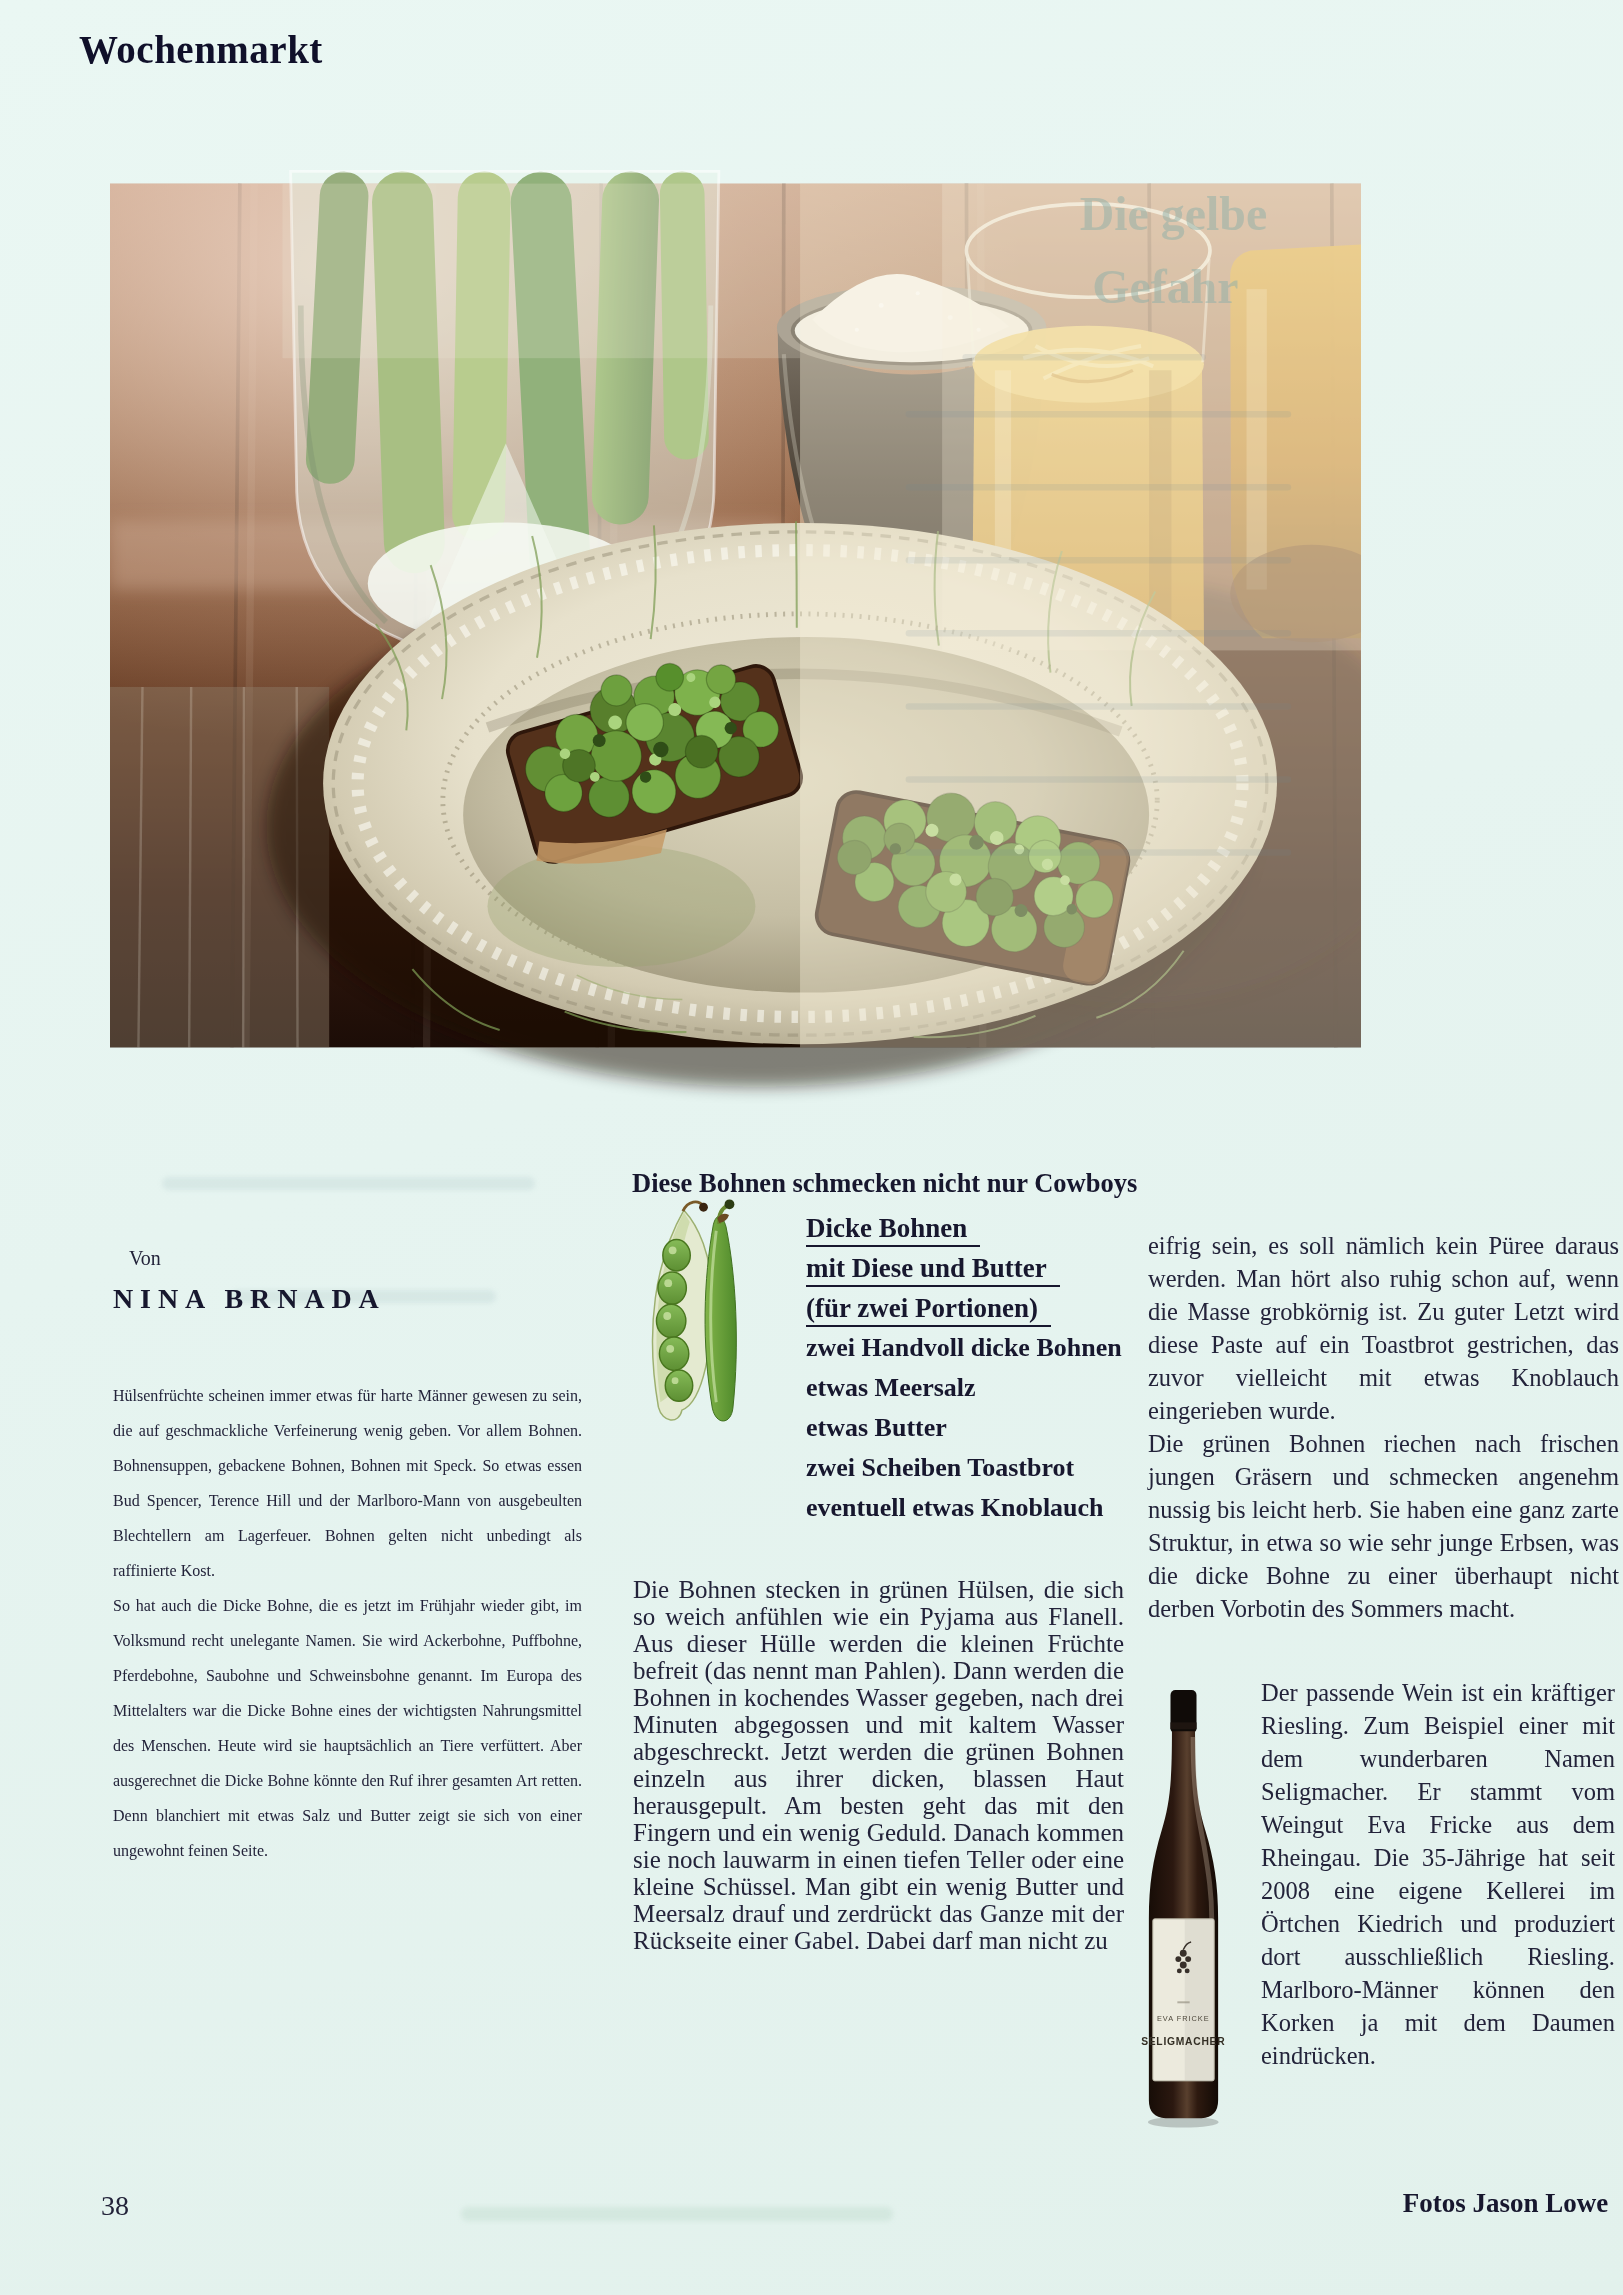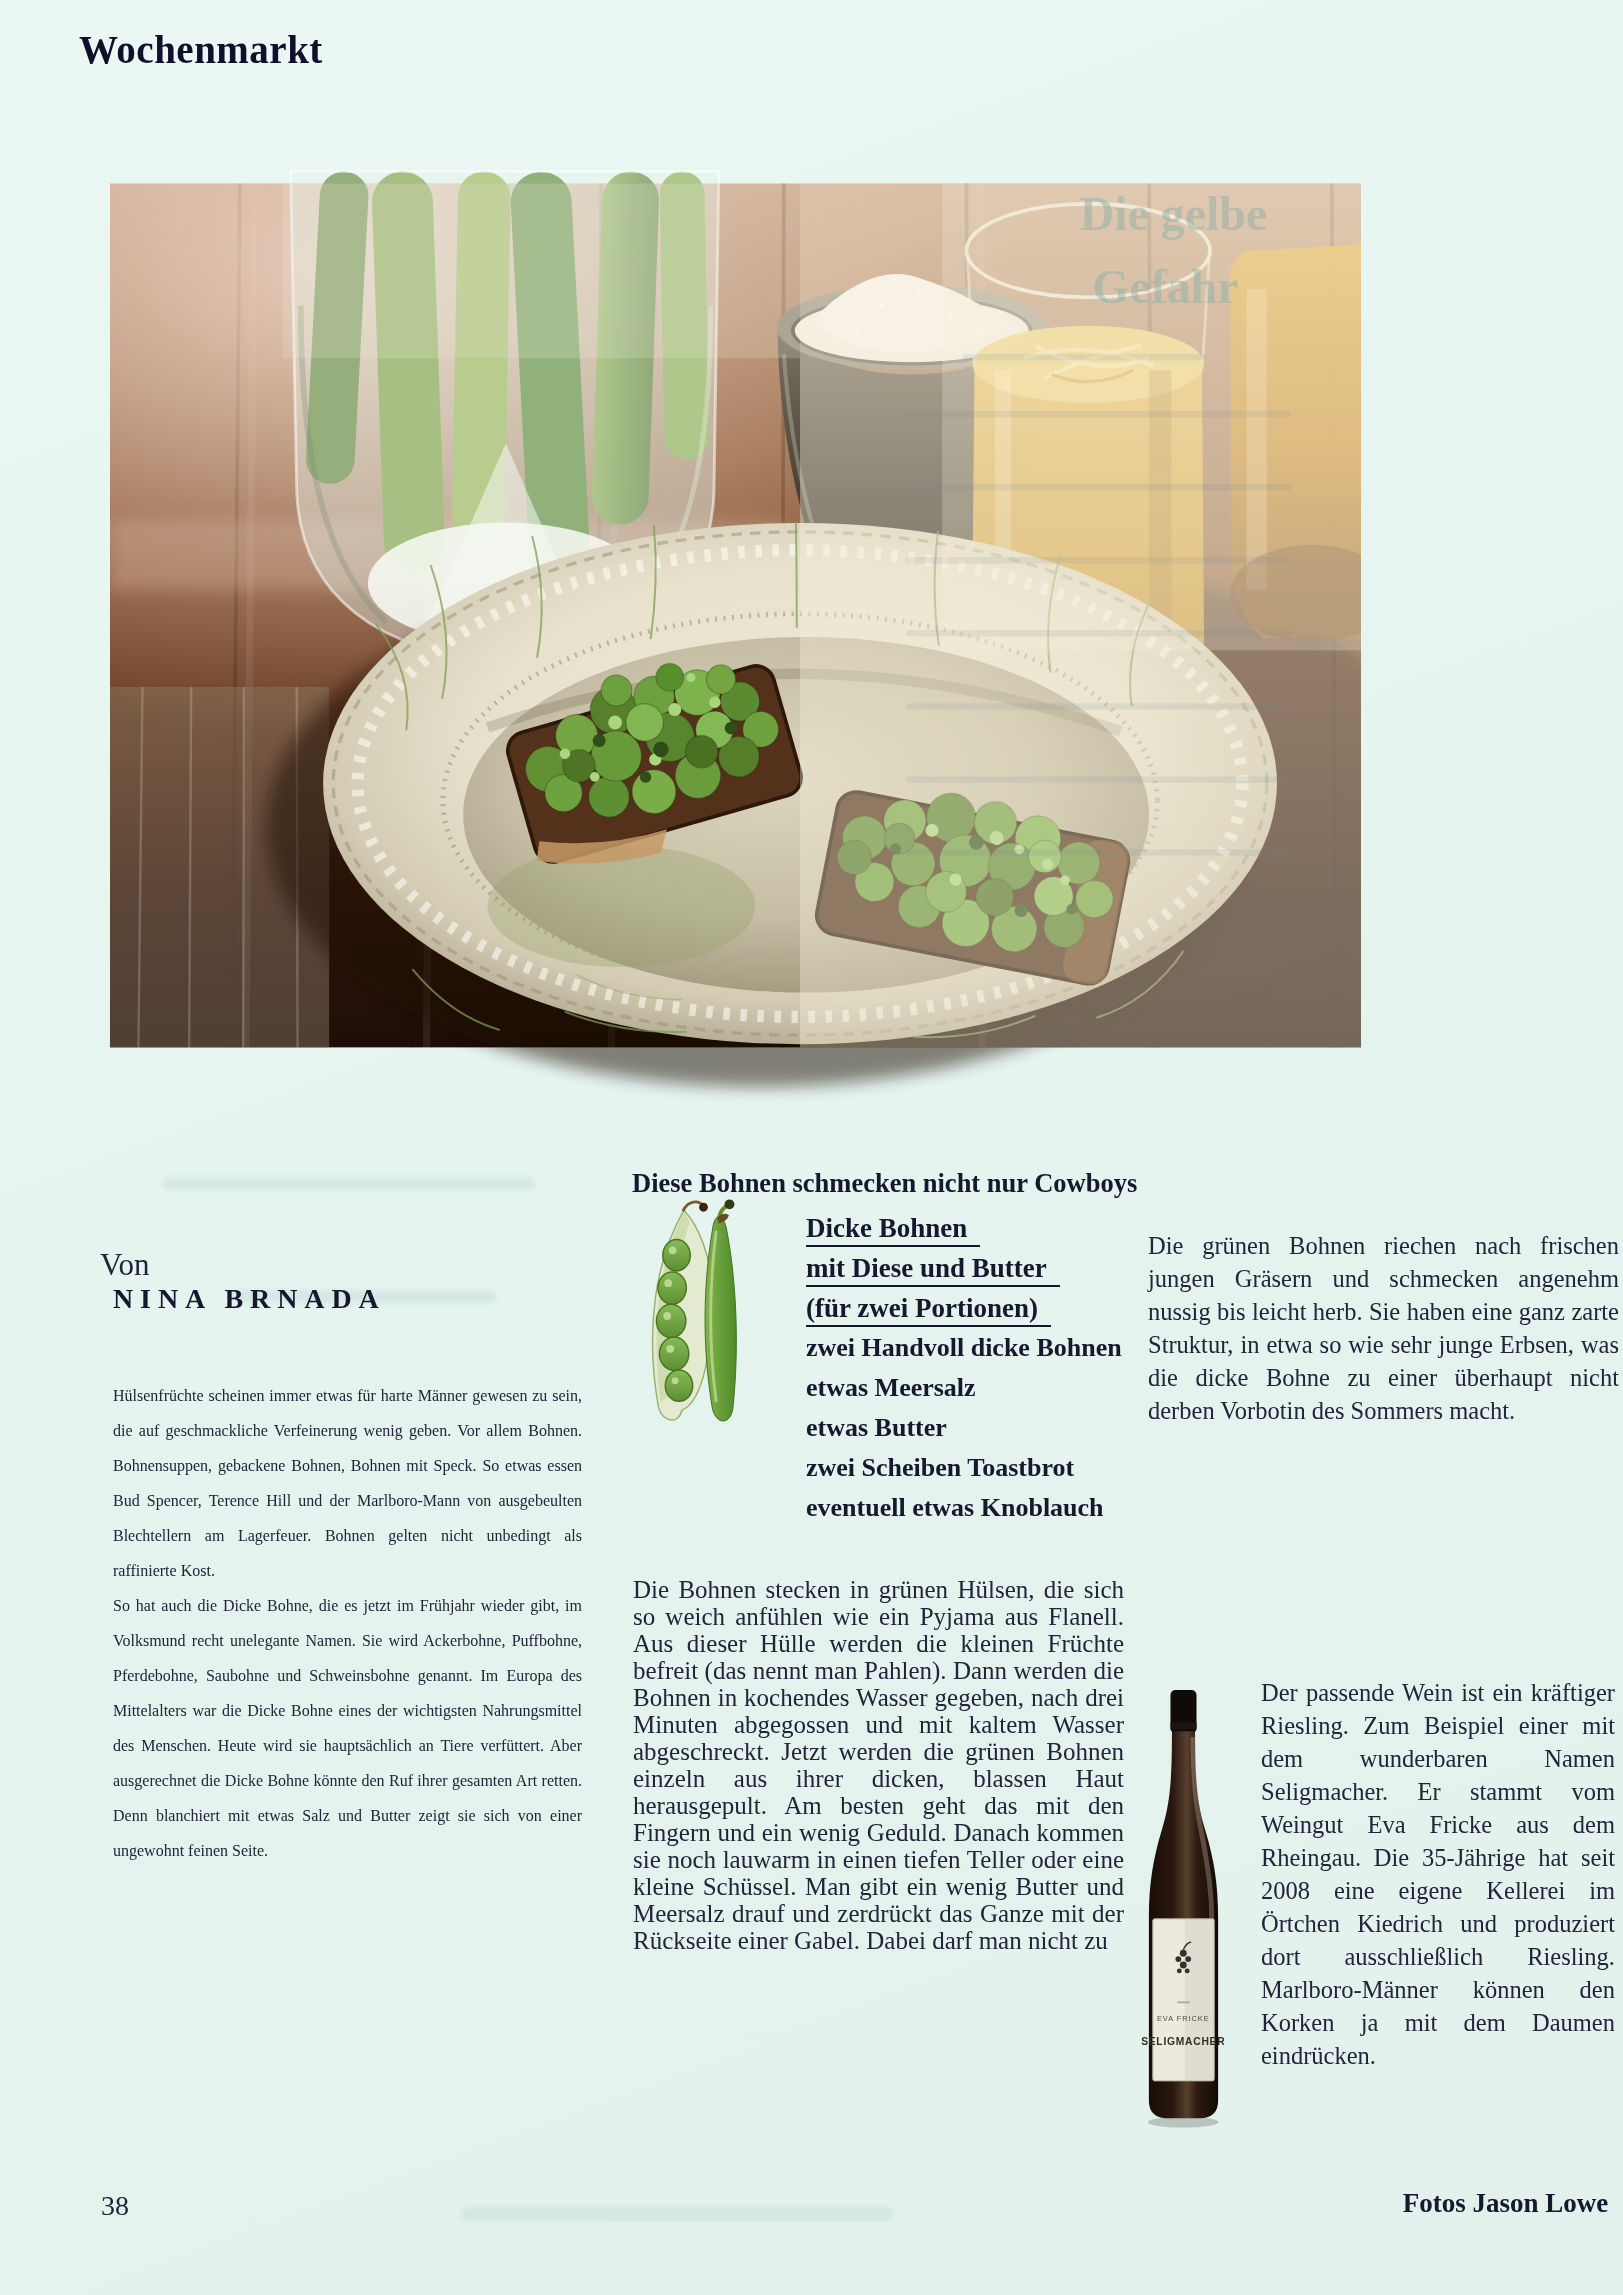--- a/index.html
+++ b/index.html
@@ -26,21 +26,21 @@
   }
   
   .photo{left:110px;top:93px;width:1251px;height:1045px;}
   .photo svg{display:block;width:100%;height:100%;}
   
   .caption{
     left:632px;top:1168px;width:589px;
     font-size:26.5px;font-weight:bold;color:#17172e;white-space:nowrap;
   }
   
-  .byline{left:100px;top:1247px;font-size:31px;color:#23233a;}
+  .byline{left:129px;top:1247px;font-size:20px;color:#23233a;}
   .author{left:113px;top:1283px;font-size:28px;font-weight:bold;letter-spacing:6.9px;color:#17172e;white-space:nowrap;}
   
   .textblock p{margin:0;text-align:justify;}
   .col1{left:113px;top:1358px;width:469px;font-size:16px;line-height:35px;margin-top:20px;}
   .col2{left:633px;top:1576px;width:491px;font-size:25px;line-height:27px;}
   .col3{left:1148px;top:1229px;width:471px;font-size:24.5px;line-height:33px;}
   .winewrap{left:1261px;top:1676px;width:354px;font-size:24.5px;line-height:33px;}
   
   .recipe{left:806px;top:1208px;width:334px;}
   .recipe-title{
@@ -404,20 +404,21 @@
     <div class="recipe-ing">etwas Butter</div>
     <div class="recipe-ing">zwei Scheiben Toastbrot</div>
     <div class="recipe-ing">eventuell etwas Knoblauch</div>
   </div>
 
   <div class="abs textblock col2">
     <p>Die Bohnen stecken in grünen Hülsen, die sich so weich anfühlen wie ein Pyjama aus Flanell. Aus dieser Hülle werden die kleinen Früchte befreit (das nennt man Pahlen). Dann werden die Bohnen in kochendes Wasser gegeben, nach drei Minuten abgegossen und mit kaltem Wasser abgeschreckt. Jetzt werden die grünen Bohnen einzeln aus ihrer dicken, blassen Haut herausgepult. Am besten geht das mit den Fingern und ein wenig Geduld. Danach kommen sie noch lauwarm in einen tiefen Teller oder eine kleine Schüssel. Man gibt ein wenig Butter und Meersalz drauf und zerdrückt das Ganze mit der Rückseite einer Gabel. Dabei darf man nicht zu</p>
   </div>
 
   <div class="abs textblock col3">
+    <p>eifrig sein, es soll nämlich kein Püree daraus werden. Man hört also ruhig schon auf, wenn die Masse grobkörnig ist. Zu guter Letzt wird diese Paste auf ein Toastbrot gestrichen, das zuvor vielleicht mit etwas Knoblauch eingerieben wurde.</p>
     <p>Die grünen Bohnen riechen nach frischen jungen Gräsern und schmecken angenehm nussig bis leicht herb. Sie haben eine ganz zarte Struktur, in etwa so wie sehr junge Erbsen, was die dicke Bohne zu einer überhaupt nicht derben Vorbotin des Sommers macht.</p>
   </div>
 
   <div class="abs bottleart">
     <svg viewBox="0 0 185 900" xmlns="http://www.w3.org/2000/svg">
       <defs>
         <linearGradient id="bottleGrad" x1="0" y1="0" x2="1" y2="0">
           <stop offset="0" stop-color="#170d07"></stop>
             <stop offset="0.35" stop-color="#2b1810"></stop>
           <stop offset="0.55" stop-color="#59402e"></stop>

